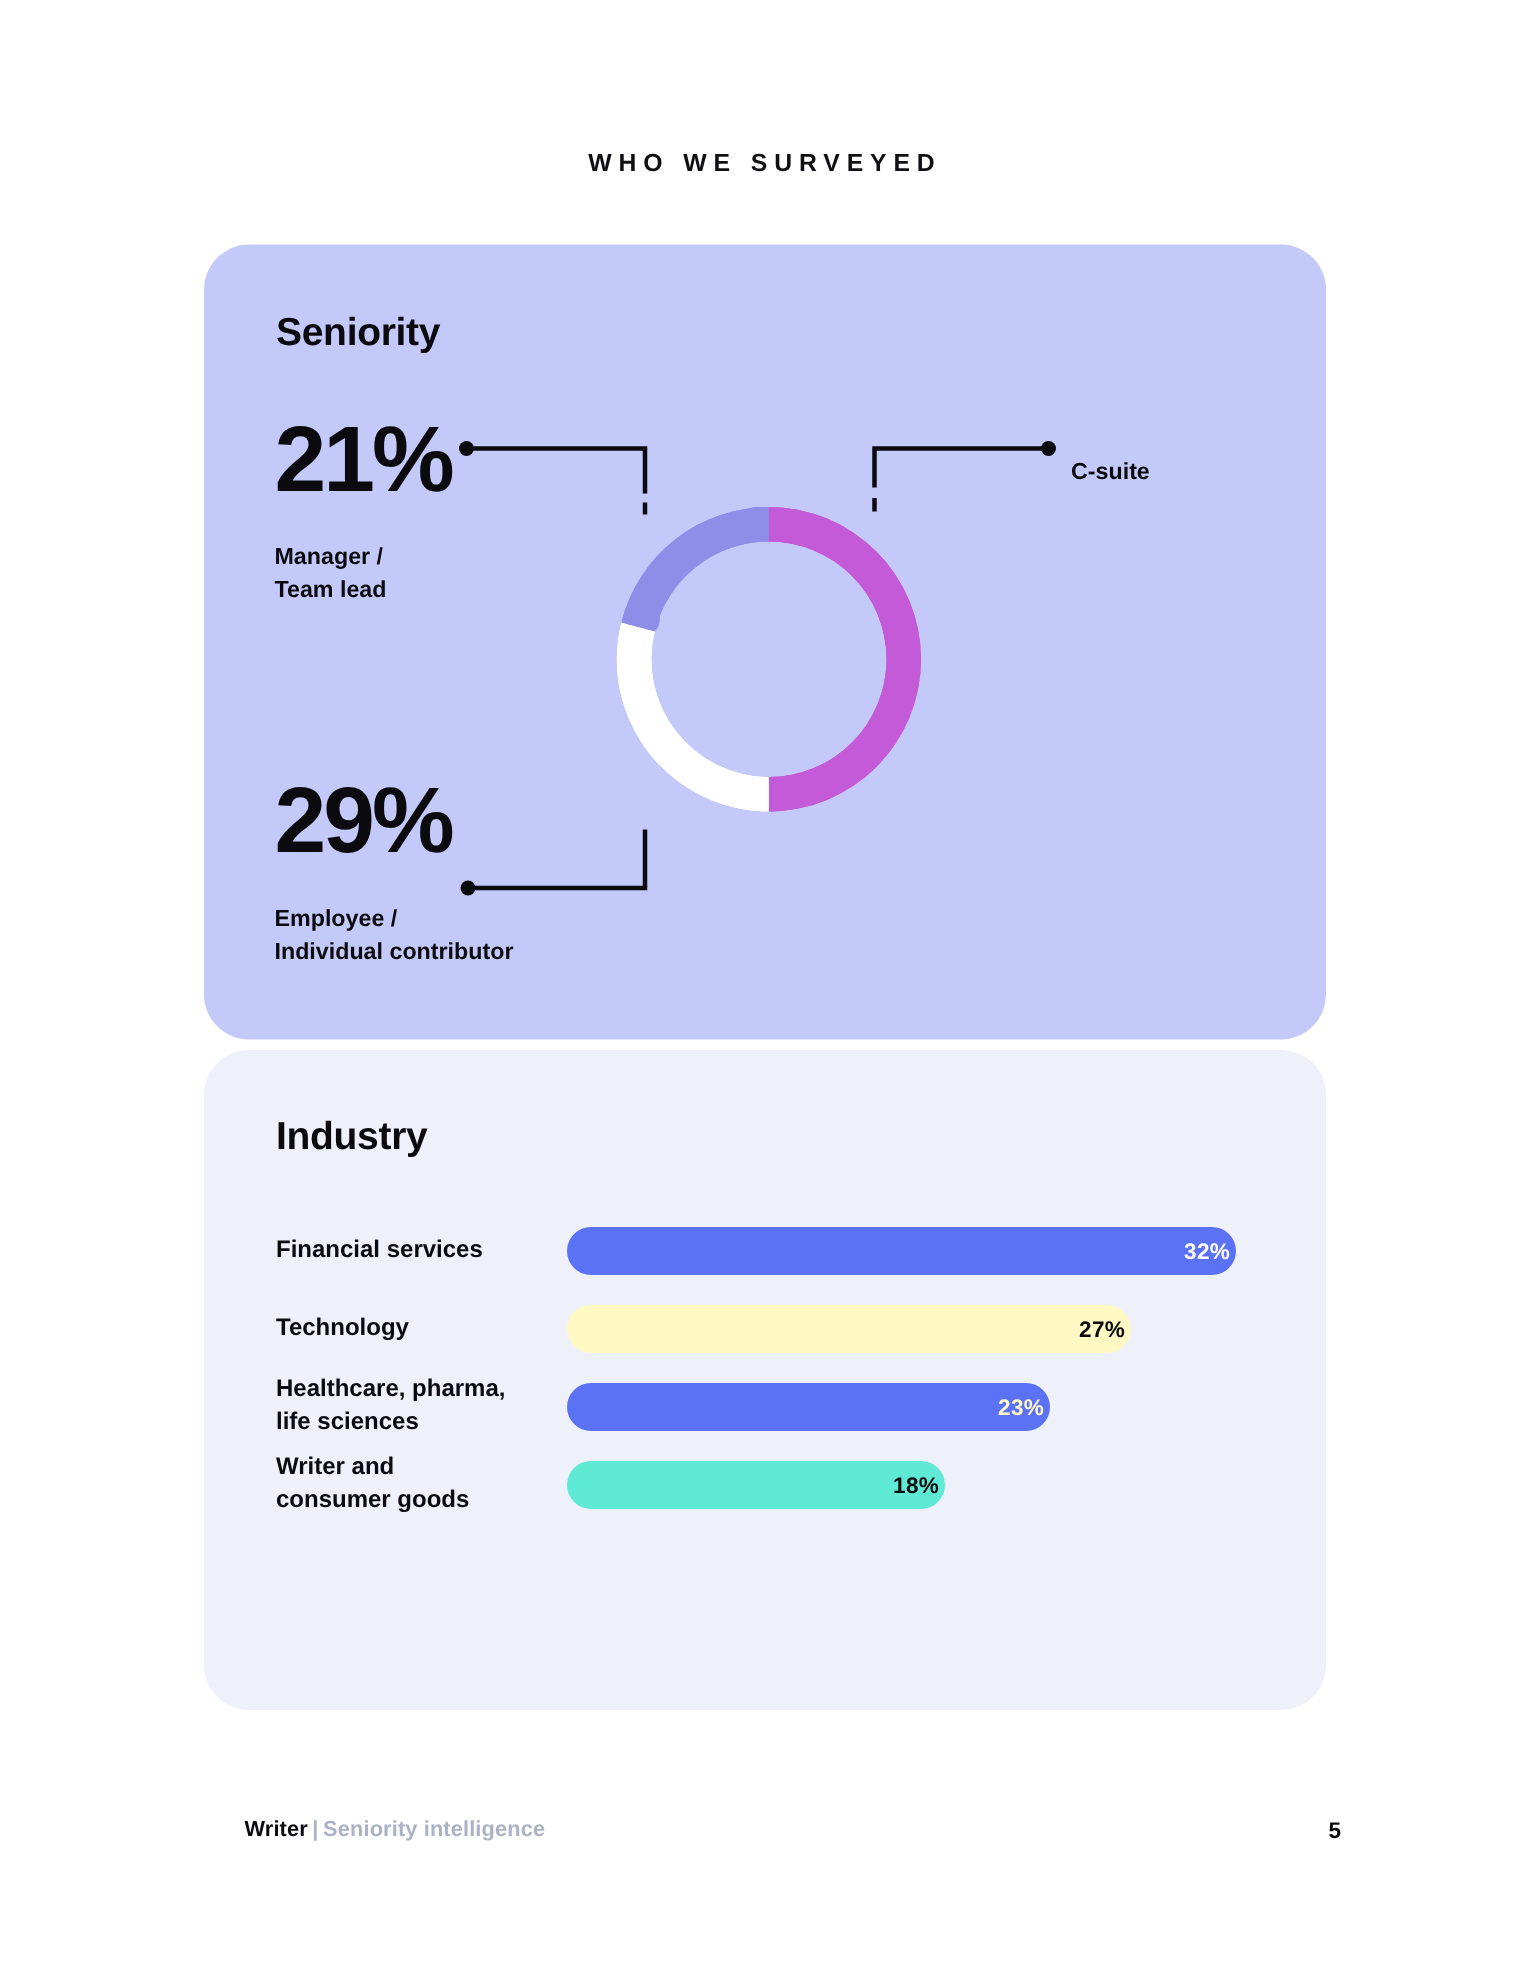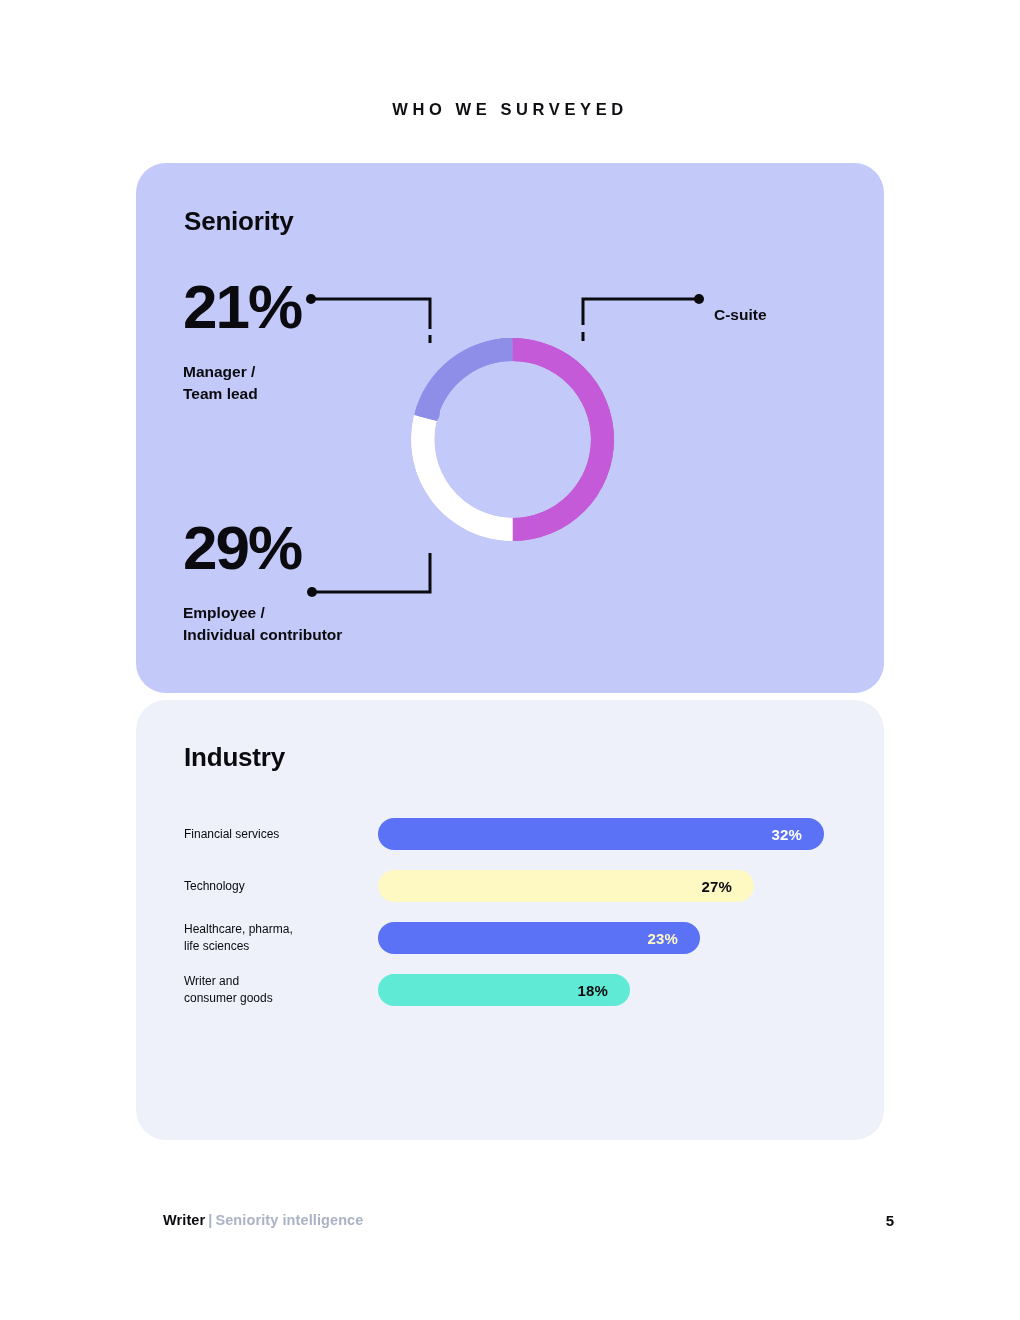--- a/index.html
+++ b/index.html
@@ -119,22 +119,22 @@
     position: relative;
     height: 52px;
     margin-bottom: 0px;
   }
   .bar-label {
     position: absolute;
     left: 48px;
     top: 50%;
     transform: translateY(-50%);
     width: 200px;
-    font-size: 12px;
-    font-weight: 400;
+    font-size: 16px;
+    font-weight: 700;
     line-height: 1.38;
     color: #0b0b0f;
     white-space: pre-line;
   }
   .bar-track {
     position: absolute;
     left: 242px;
     top: 50%;
     transform: translateY(-50%);
     width: 460px;
@@ -146,21 +146,21 @@
     top: 0;
     height: 32px;
     border-radius: 16px;
     display: flex;
     align-items: center;
     justify-content: flex-end;
   }
   .bar-value {
     font-size: 15px;
     font-weight: 700;
-    padding-right: 22px;
+    padding-right: 4px;
     letter-spacing: 0.2px;
   }
 
   
   .footer-brand {
     position: absolute;
     left: 127px;
     top: 1212px;
     font-size: 14.5px;
     font-weight: 700;

